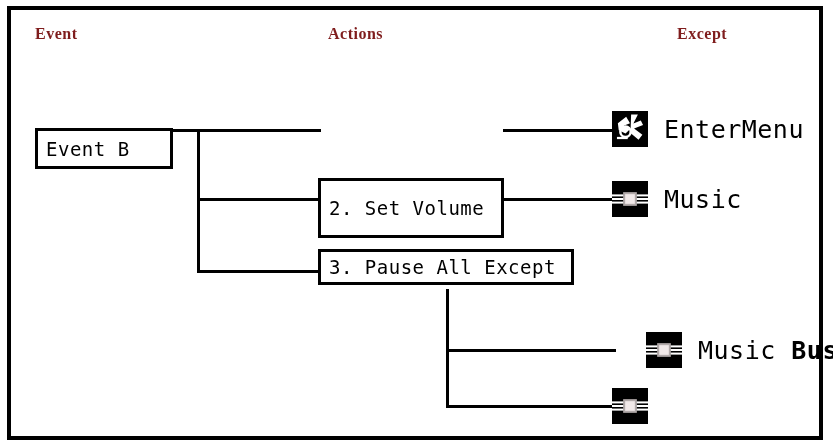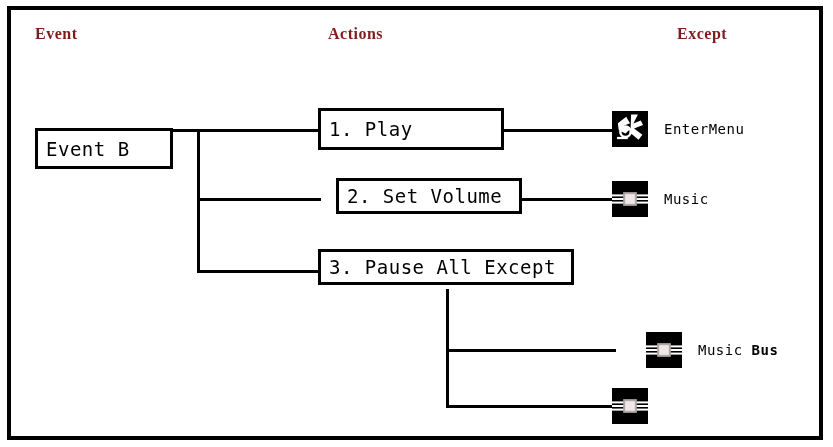--- a/index.html
+++ b/index.html
@@ -58,21 +58,21 @@
     font-family: "DejaVu Sans Mono", "Liberation Mono", monospace;
     font-size: 19px;
     letter-spacing: 0.5px;
     white-space: nowrap;
     z-index: 4;
   }
   .node-box > span { padding-left: 8px; }
 
   .box-event   { left: 35px;  top: 128px; width: 138px; height: 41px; }
   .box-act1    { left: 318px; top: 108px; width: 186px; height: 42px; }
-  .box-act2    { left: 336px; top: 178px; width: 186px; height: 36px; }
+  .box-act2    { left: 318px; top: 178px; width: 186px; height: 60px; }
   .box-act3    { left: 318px; top: 249px; width: 256px; height: 36px; }
 
   
   .line {
     position: absolute;
     background: #000000;
     z-index: 2;
   }
   .h { height: 3px; }
   .v { width: 3px; }
@@ -108,21 +108,21 @@
     z-index: 5;
   }
   .obj-row.r-entermenu { left: 612px; top: 111px; }
   .obj-row.r-music     { left: 612px; top: 181px; }
   .obj-row.r-musicbus  { left: 612px; top: 332px; padding-left: 34px; }
   .obj-row.r-menubus   { left: 612px; top: 388px; }
 
   .obj-label {
     margin-left: 16px;
     font-family: "DejaVu Sans Mono", "Liberation Mono", monospace;
-    font-size: 14px;
+    font-size: 25px;
     letter-spacing: 0.5px;
     color: #000000;
     white-space: nowrap;
   }
   .obj-label .bold-part { font-weight: bold; }
 
   
   .icon {
     width: 36px;
     height: 36px;
@@ -149,23 +149,20 @@
   <div class="line h l-act1-obj"></div>
   <div class="line h l-act2-obj"></div>
   <div class="line v l-act3-down"></div>
   <div class="line h l-to-musicbus"></div>
   <div class="line h l-to-menubus"></div>
 
   <div class="node-box box-event">
     <span>Event B</span>
   </div>
 
-  <div class="node-box box-act1">
-    <span>1. Play</span>
-  </div>
   <div class="node-box box-act2">
     <span>2. Set Volume</span>
   </div>
   <div class="node-box box-act3">
     <span>3. Pause All Except</span>
   </div>
 
   <div class="obj-row r-entermenu">
     <svg class="icon" viewBox="0 0 16 16">
       <rect x="0" y="0" width="16" height="16" fill="#000000"></rect>

